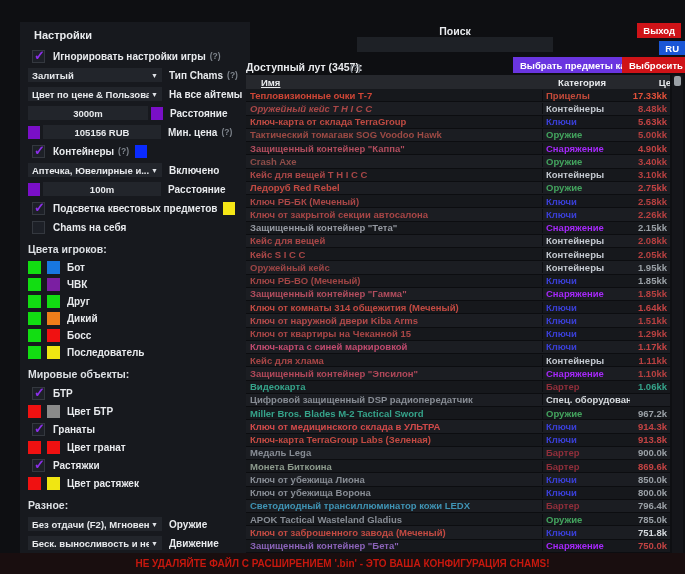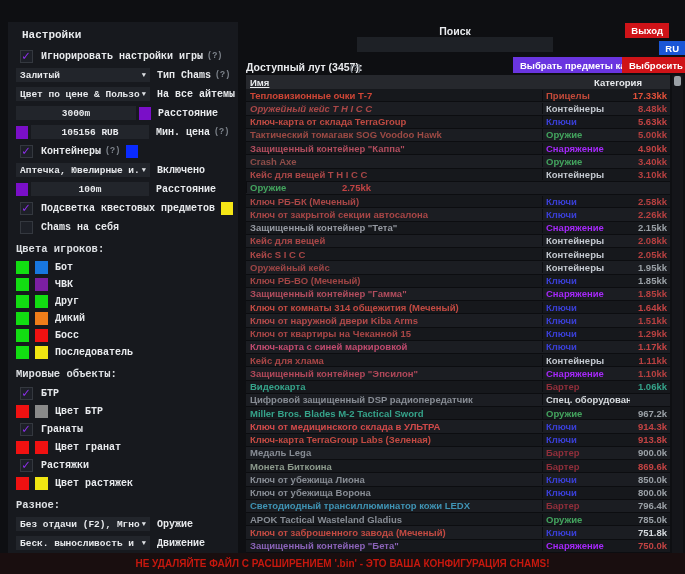--- a/index.html
+++ b/index.html
@@ -1,21 +1,21 @@
 <!DOCTYPE html>
 <html><head>
 <meta charset="utf-8">
 <style>
   * { margin:0; padding:0; box-sizing:border-box; }
   html,body { width:685px; height:574px; overflow:hidden; background:#0e0f12;
               font-family:"Liberation Sans", sans-serif; }
 
   
-  .panel { position:absolute; left:8px; top:22px; width:230px; height:538px;
-           background:#17191e; padding:5px 8px 0 8px;font-family:Liberation Mono, monospace; }
+  .panel { position:absolute; left:20px; top:22px; width:230px; height:538px;
+           background:#17191e; padding:5px 8px 0 8px; }
   .panel-title { color:#e9ebee; font-size:11px; font-weight:700; margin:2px 0 8px 6px; }
   .row { display:flex; align-items:center; margin:0 0 5px 0; height:14px; white-space:nowrap; }
   .cb { width:13px; height:13px; background:#1d2027; border:1px solid #34383f;
         margin:0 6px 0 4px; flex:none; position:relative; }
   .cb.on::after { content:"✓"; position:absolute; left:1px; top:-3px;
                   color:#8b2fe8; font-size:13px; font-weight:900; }
   .sel { width:134px; height:14px; background:#22252b; display:flex; align-items:center;
          padding:0 4px; flex:none; }
   .sel .val { color:#e8eaed; font-size:9.5px; font-weight:700; flex:1;
               white-space:nowrap; overflow:hidden; }
@@ -31,32 +31,32 @@
   .crow .sw2 { width:13px; height:13px; margin-left:6px; }
   .crow .clbl { color:#e8eaed; font-size:10px; font-weight:700; margin-left:7px; }
 
   
   .search-label { position:absolute; left:357px; top:25px; width:196px; text-align:center;
                   color:#e9ebee; font-size:10.5px; font-weight:700; }
   .search-input { position:absolute; left:357px; top:37px; width:196px; height:15px;
                   background:#1e2126; border:none; color:#e8eaed; font-size:10px; }
   .btn { display:flex; align-items:center; justify-content:center; color:#fff;
          font-weight:700; font-size:9.5px; white-space:nowrap; cursor:default; }
-  .btn-exit { position:absolute; right:16px; top:23px; height:15px; padding:0 6px; background:#cf1318; }
+  .btn-exit { position:absolute; right:4px; top:23px; height:15px; padding:0 6px; background:#cf1318; }
   .btn-ru   { position:absolute; right:0; top:41px; height:14px; padding:0 6px; background:#1a56d6; }
   .loot-title { position:absolute; left:246px; top:61px; color:#e9ebee; font-size:10.5px; font-weight:700; }
   .loot-help  { position:absolute; left:350px; top:63px; color:#7e848c; font-size:8.5px; font-weight:700; }
   .btn-kappa { position:absolute; left:513px; top:57px; height:16px; padding:0 7px; background:#6a35e0; }
   .btn-drop  { position:absolute; left:622px; top:57px; height:16px; padding:0 7px; background:#cf1318; }
 
   
   .table { position:absolute; left:246px; top:75px; width:424px; height:478px; overflow:hidden; }
   .thead { display:flex; background:#26282d; height:14px; align-items:center; }
   .th { color:#e8eaed; font-size:9.5px; font-weight:700; }
-  .th-name { flex:none; width:348px; padding-left:4px;text-decoration:underline; }
+  .th-name { flex:none; width:312px; padding-left:15px;text-decoration:underline; }
   .th-cat  { flex:none; width:88px; }
   .th-price{ flex:none; width:40px; text-align:right; padding-right:4px; }
   .tr { display:flex; height:13.25px; align-items:center; border-bottom:1px solid #0c0d10; }
   .tr.odd  { background:#16181c; }
   .tr.even { background:#1b1d22; }
   .td { font-size:9.5px; font-weight:700; white-space:nowrap; overflow:hidden; }
   .td-name { flex:none; width:296px; padding-left:4px; }
   .td-cat  { flex:none; width:88px; border-left:1px solid #0c0d10; padding-left:3px; }
   .td-price{ flex:none; width:39px; text-align:right; padding-right:2px; }
 
@@ -280,20 +280,21 @@
         <span class="td td-name" style="color: rgb(143, 77, 73);">Crash Axe</span>
         <span class="td td-cat" style="color: rgb(67, 164, 94);">Оружие</span>
         <span class="td td-price" style="color: rgb(182, 64, 64);">3.40kk</span>
       </div>
       <div class="tr odd">
         <span class="td td-name" style="color: rgb(170, 71, 71);">Кейс для вещей Т Н I С С</span>
         <span class="td td-cat" style="color: rgb(194, 199, 206);">Контейнеры</span>
         <span class="td td-price" style="color: rgb(182, 64, 64);">3.10kk</span>
       </div>
       <div class="tr even">
+        <span class="td td-name" style="color: rgb(194, 74, 66);">Ледоруб Red Rebel</span>
         <span class="td td-cat" style="color: rgb(67, 164, 94);">Оружие</span>
         <span class="td td-price" style="color: rgb(194, 67, 67);">2.75kk</span>
       </div>
       <div class="tr odd">
         <span class="td td-name" style="color: rgb(168, 70, 70);">Ключ РБ-БК (Меченый)</span>
         <span class="td td-cat" style="color: rgb(58, 63, 214);">Ключи</span>
         <span class="td td-price" style="color: rgb(182, 64, 64);">2.58kk</span>
       </div>
       <div class="tr even">
         <span class="td td-name" style="color: rgb(168, 70, 70);">Ключ от закрытой секции автосалона</span>

